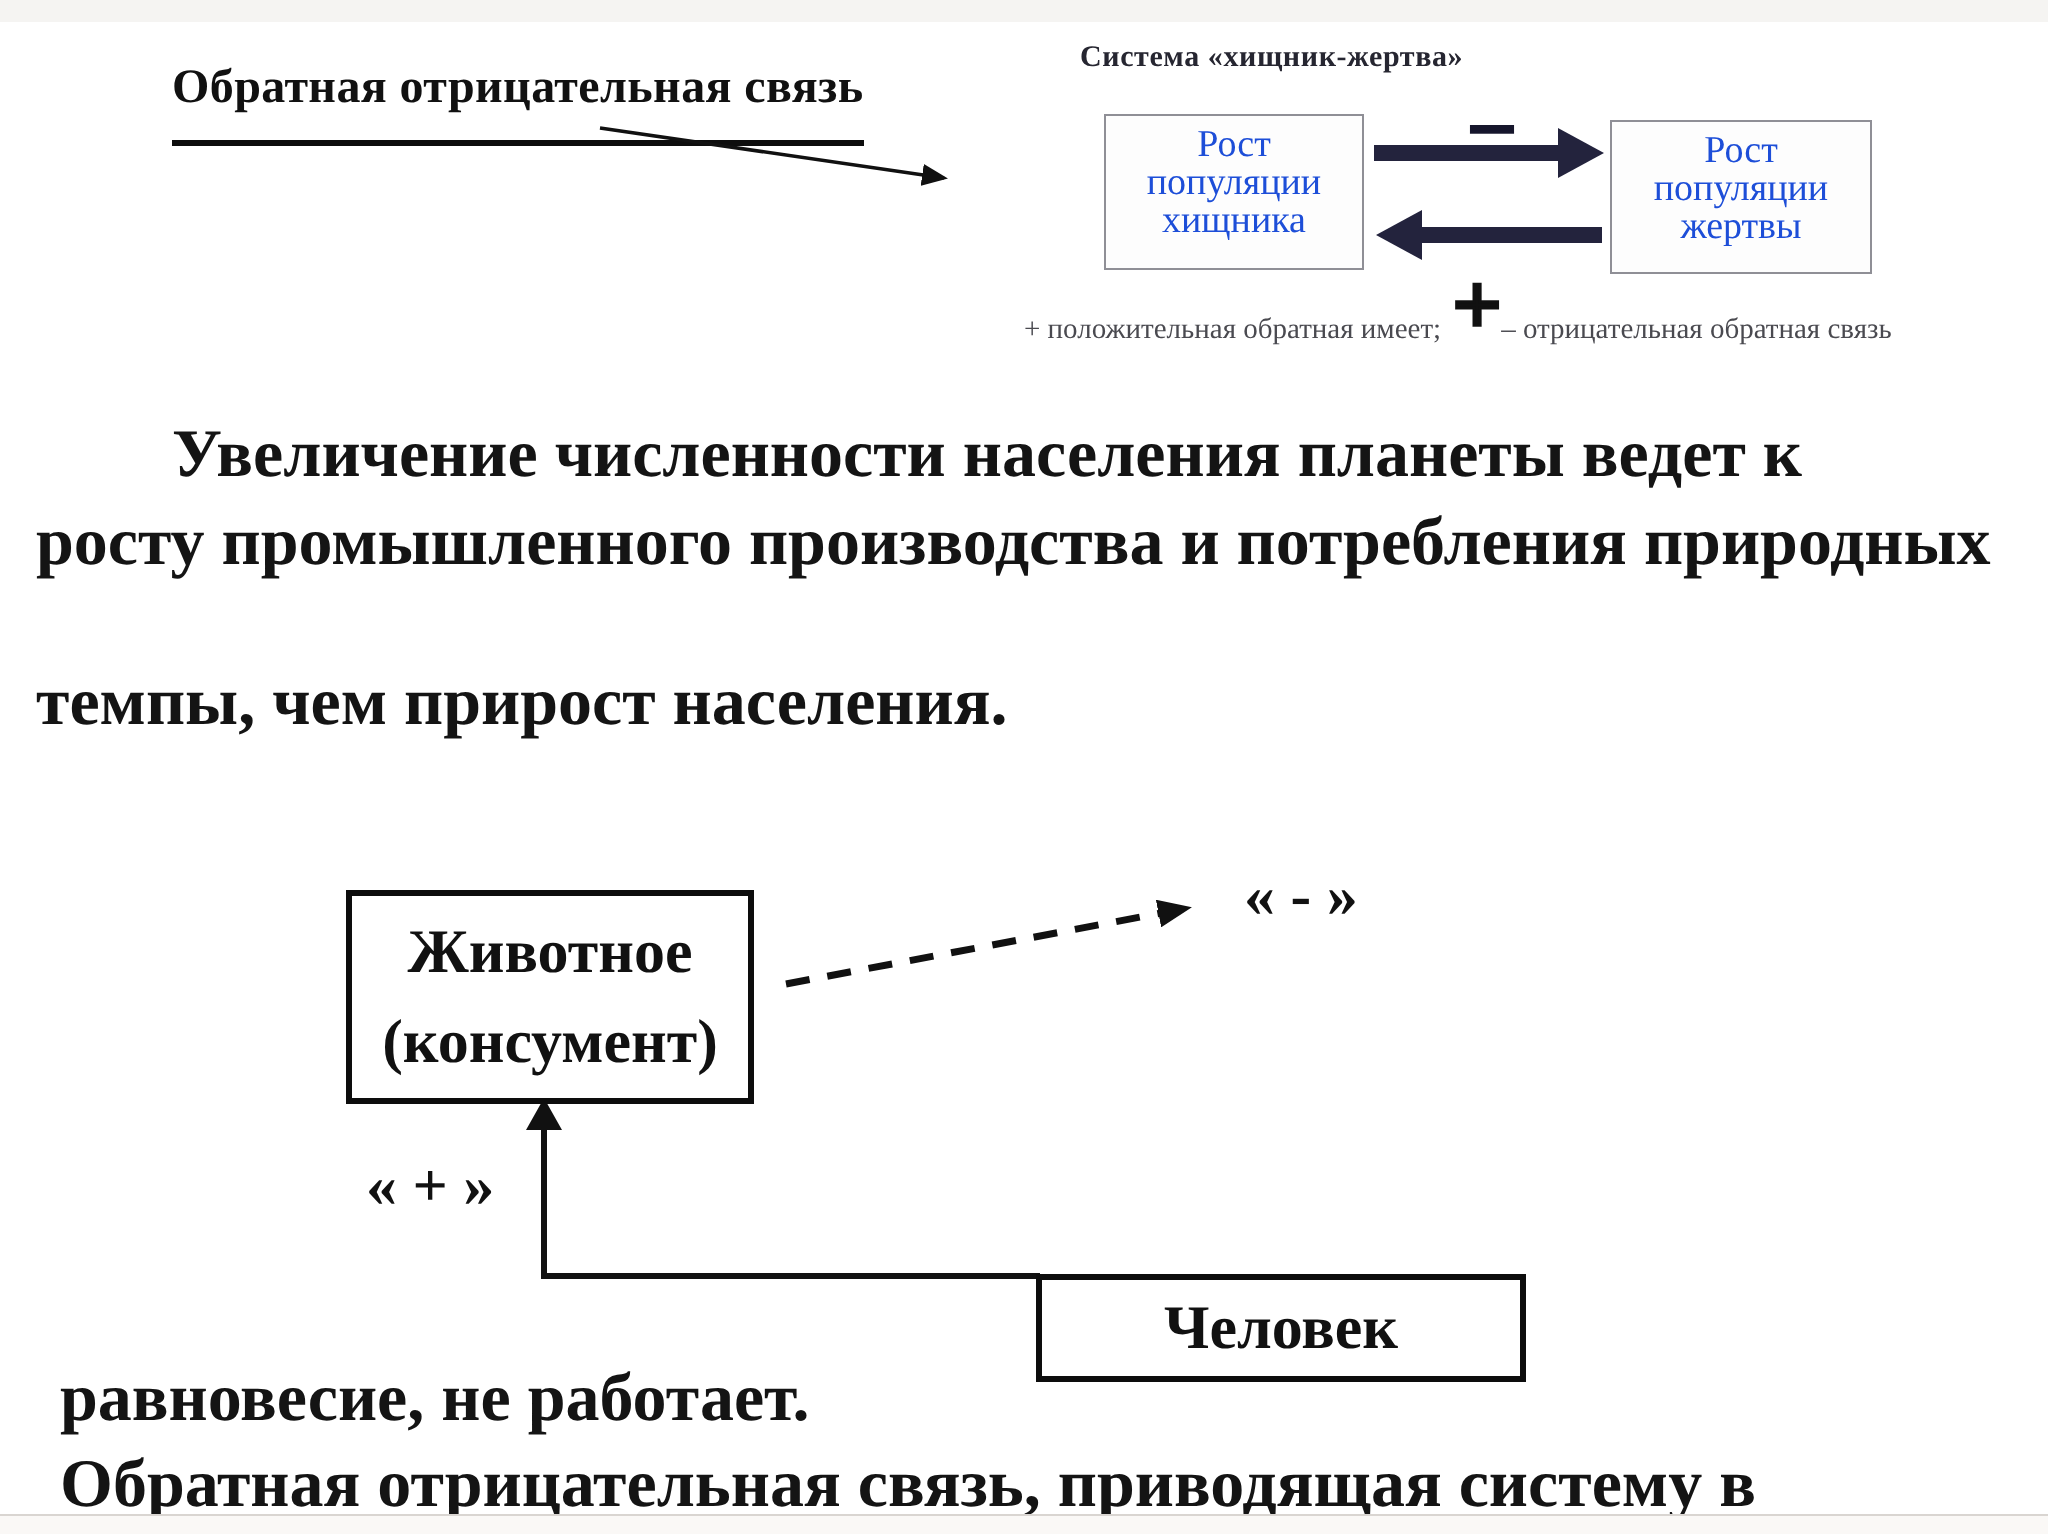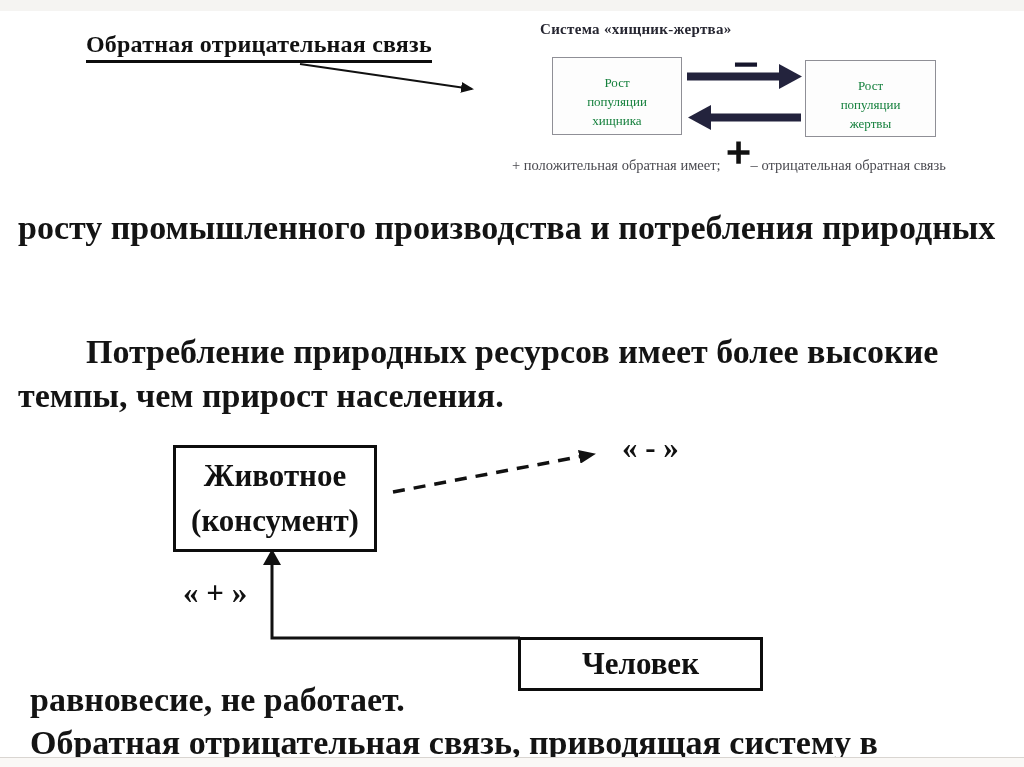--- a/index.html
+++ b/index.html
@@ -11,27 +11,27 @@
   .abs{position:absolute;}
   .nowrap{white-space:nowrap;}
 
   
   .top-strip{left:0;top:0;width:1024px;height:11px;background:#f5f4f2;}
   .bottom-strip{left:0;top:757px;width:1024px;height:10px;background:#faf8f6;border-top:1px solid #d9d5d1;box-sizing:border-box;}
 
   
   .heading{
     left:86px;top:31px;font-size:24px;font-weight:bold;
-    border-bottom:3px solid #0d0d0d;padding-bottom:2px;letter-spacing:.2px;
+    border-bottom:3px solid #0d0d0d;padding-bottom:12px;letter-spacing:.2px;
   }
   .pp-title{left:540px;top:21px;width:420px;text-align:left;font-size:15px;font-weight:bold;color:#262631;letter-spacing:.3px;filter:blur(.3px);}
   .pp-box{
     background:#fdfdfd;border:1px solid #8f8f96;box-sizing:border-box;
-    text-align:center;font-size:13px;line-height:19px;color:#15803d;
-    padding-top:15px;filter:blur(.3px);
+    text-align:center;font-size:19px;line-height:19px;color:#1d4ed8;
+    padding-top:5px;filter:blur(.3px);
   }
   .pp-box.left{left:552px;top:57px;width:130px;height:78px;}
   .pp-box.right{left:805px;top:60px;width:131px;height:77px;}
   .pp-minus{left:736px;top:37px;font-size:40px;font-weight:900;color:#16162c;-webkit-text-stroke:1.5px #16162c;filter:blur(.2px);}
   .pp-plus{left:726px;top:127px;font-size:44px;font-weight:900;color:#111;-webkit-text-stroke:1.5px #111;filter:blur(.2px);}
   .pp-caption{left:512px;top:157px;width:470px;font-size:14.5px;color:#4a4a50;filter:blur(.3px);}
   .pp-caption .neg{margin-left:30px;}
 
   
   .bodytext{font-size:34px;font-weight:bold;line-height:44px;color:#141414;}
@@ -101,25 +101,25 @@
   </div>
 
   <div class="abs pp-minus">–</div>
   <div class="abs pp-plus">+</div>
 
   <div class="abs pp-caption nowrap">
     <span class="pos">+ положительная обратная имеет;</span><span class="neg">– отрицательная обратная связь</span>
   </div>
 
   <div class="abs bodytext p1">
+    <div class="nowrap indent">Увеличение численности населения планеты ведет к</div>
     <div class="nowrap">росту промышленного производства и потребления природных</div>
   </div>
 
   <div class="abs bodytext p2">
-    <div class="nowrap indent">Потребление природных ресурсов имеет более высокие</div>
     <div class="nowrap">темпы, чем прирост населения.</div>
   </div>
 
   <div class="abs dbox animal-box">
     <div>Животное</div>
     <div>(консумент)</div>
   </div>
 
   <div class="abs dbox human-box">Человек</div>
 

